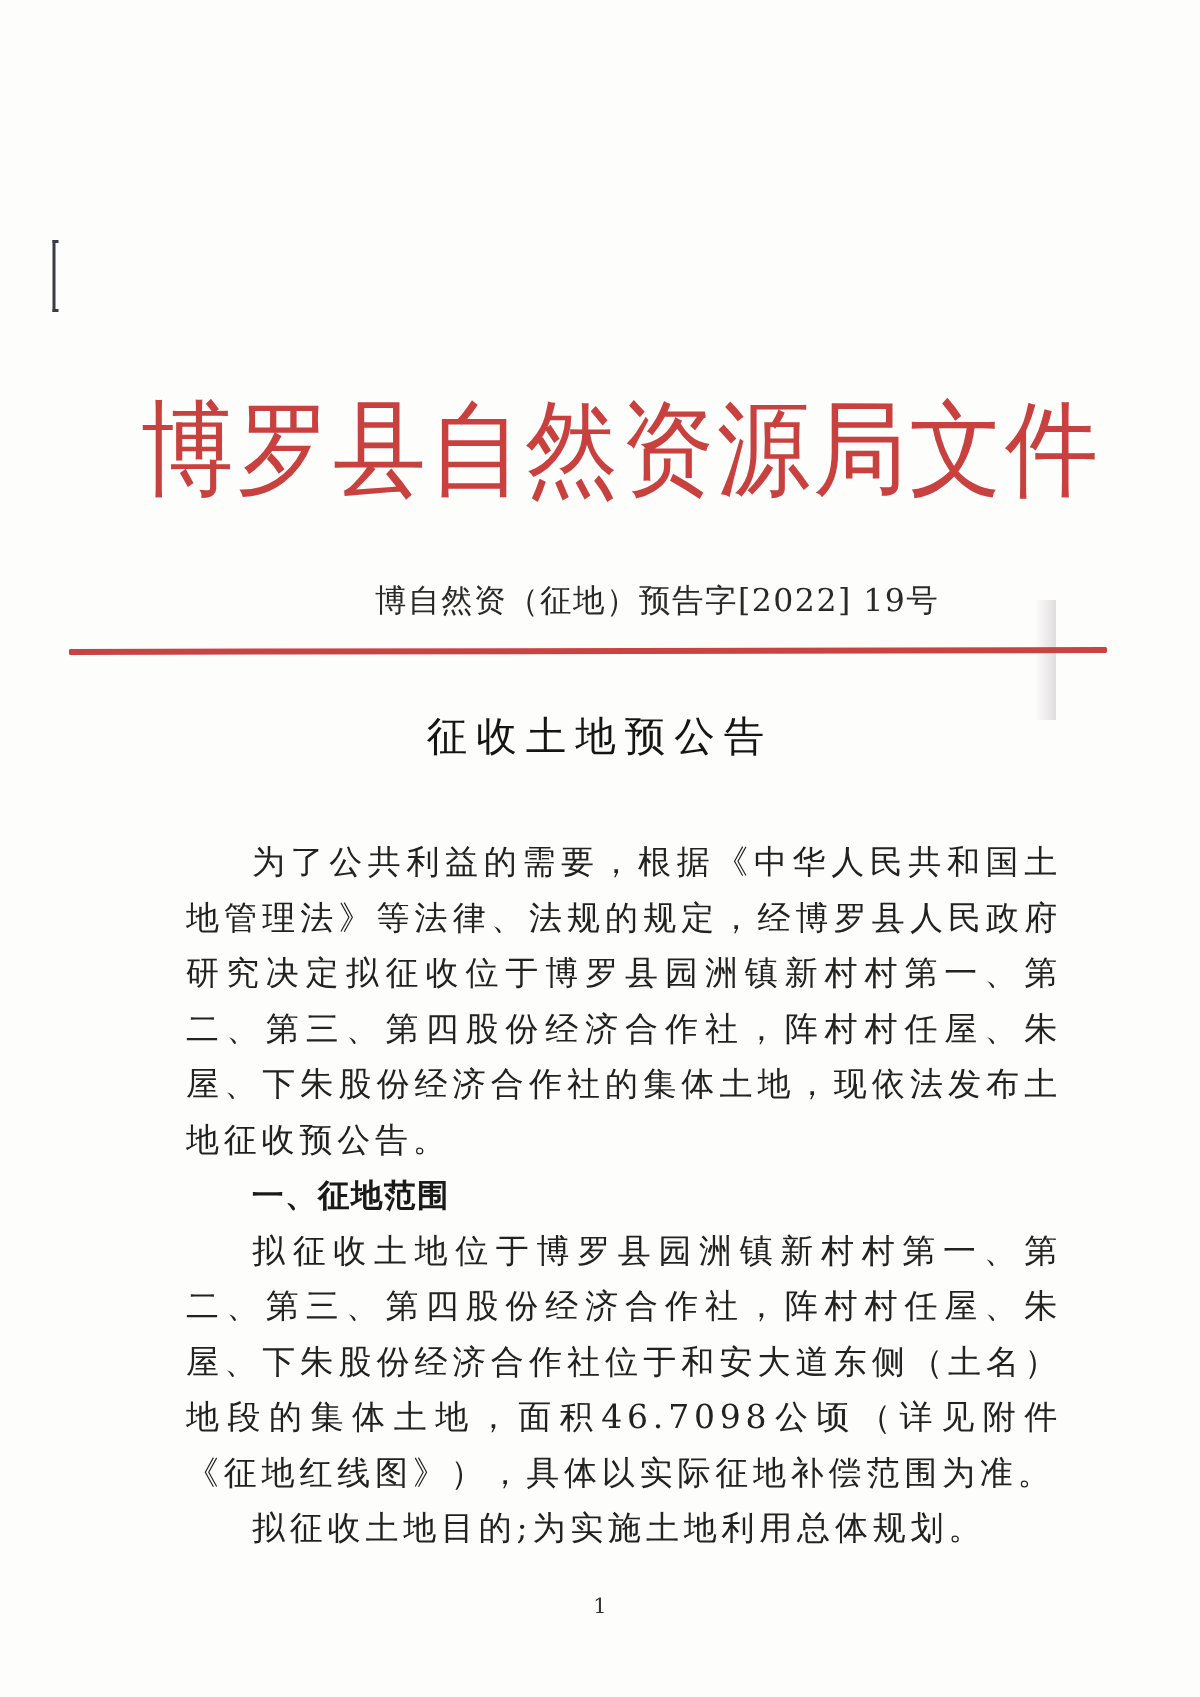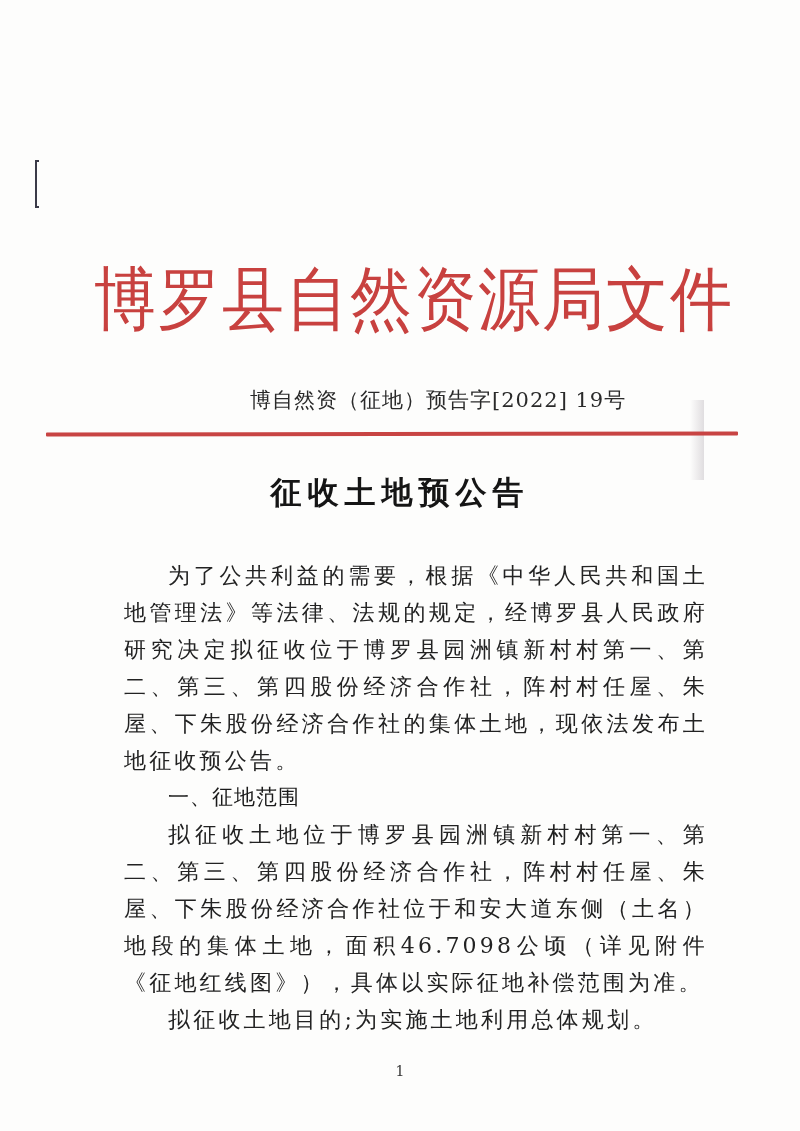--- a/index.html
+++ b/index.html
@@ -28,31 +28,31 @@
     position: absolute; left: 250px; top: 386px; width: 420px;
     font-size: 21px; line-height: 28px; color: #2a2a2a; white-space: nowrap; letter-spacing: 1px;
   }
   .red-rule {
     position: absolute; left: 46px; top: 432px; width: 692px; height: 4px;
     background: #c84443; transform: rotate(-0.1deg); border-radius: 1px;
   }
   .notice-title {
     position: absolute; left: 0; top: 474px; width: 800px; text-align: center;
     font-family: "DejaVu Sans", "Liberation Sans", sans-serif;
-    font-size: 31px; line-height: 36px; color: #151515; letter-spacing: 6px; font-weight: bold;
+    font-size: 27px; line-height: 36px; color: #151515; letter-spacing: 6px; font-weight: normal;
   }
   .body-text {
     position: absolute; left: 124px; width: 584px;
     font-size: 22px; line-height: 37px; color: #222; letter-spacing: 3.2px;
     text-align: justify; text-align-last: left;
   }
   .para { text-indent: 44px; margin: 0; }
   .heading {
     margin: 0; padding-left: 44px;
-    font-family: "DejaVu Sans", "Liberation Sans", sans-serif; font-weight: normal;
+    font-family: "DejaVu Sans", "Liberation Sans", sans-serif; font-weight: bold;
     font-size: 21px; letter-spacing: 1px; color: #1a1a1a;
   }
   .page-num {
     position: absolute; left: 392px; top: 1063px; width: 16px; text-align: center;
     font-size: 14px; color: #333;
   }
 </style>
 </head>
 <body>
 

